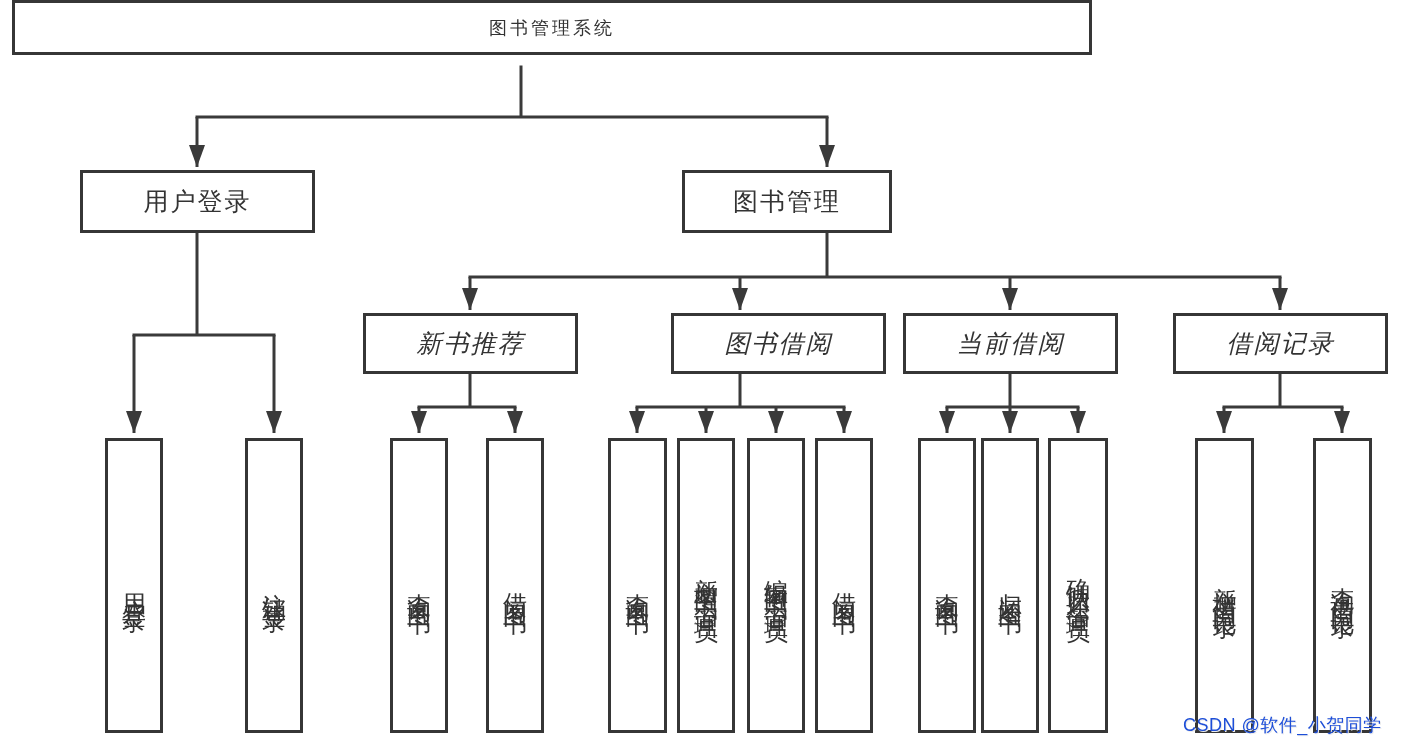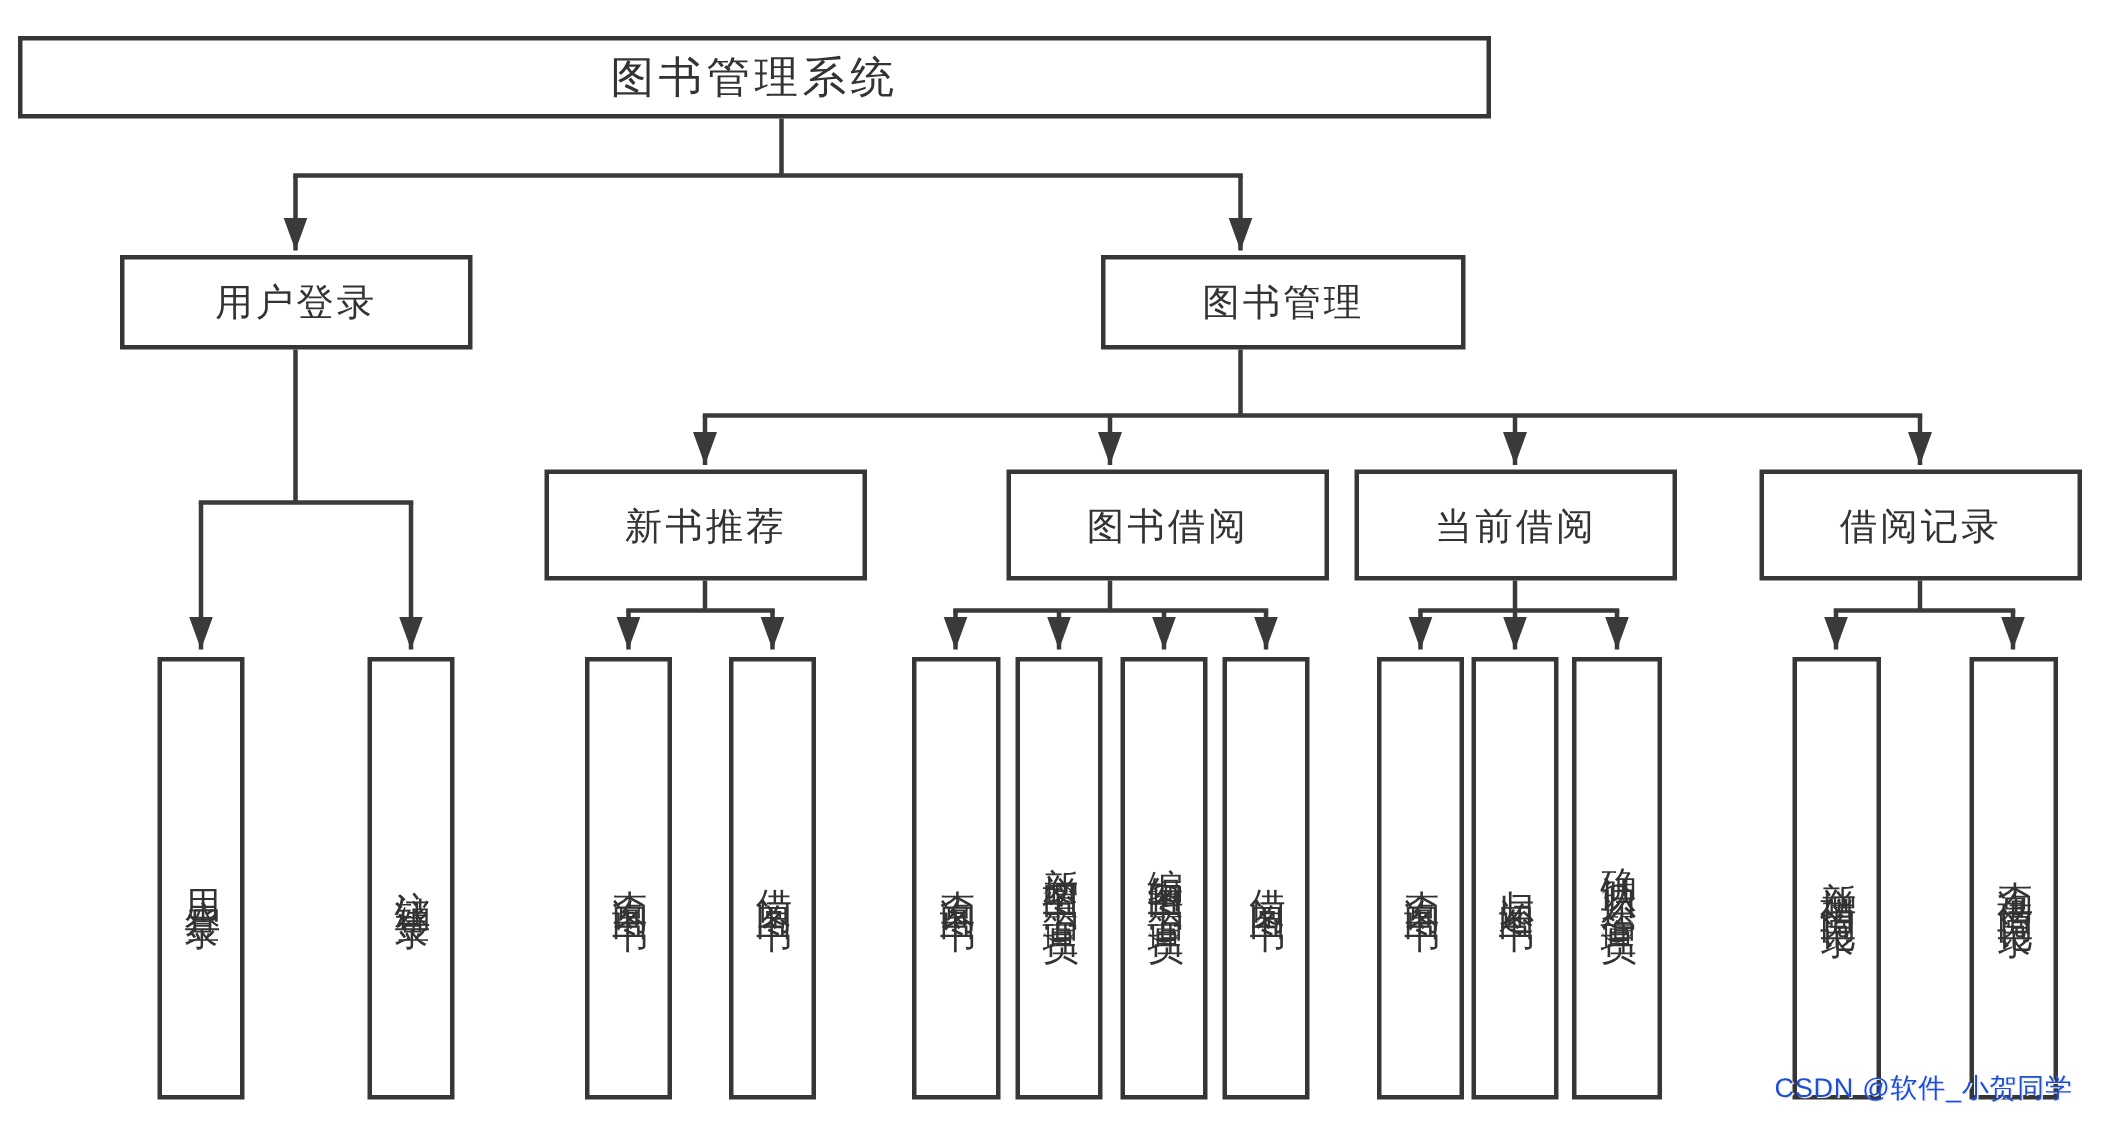--- a/index.html
+++ b/index.html
@@ -27,28 +27,28 @@
     position: absolute;
     box-sizing: border-box;
     border: 3px solid #363636;
     background: #ffffff;
     display: flex;
     align-items: center;
     justify-content: center;
     text-align: center;
   }
   .root-box {
-    left: 12px; top: 24px; width: 982px; height: 55px;
-    font-size: 29px; letter-spacing: 3px;
+    left: 12px; top: 0; width: 1080px; height: 55px;
+    font-size: 18px; letter-spacing: 3px;
   }
   .l2-box, .l3-box {
     font-size: 25px; letter-spacing: 2px;
   }
   .l2-box { top: 170px; height: 63px; }
-  .l3-box { top: 313px; height: 74px; }
+  .l3-box { top: 313px; height: 61px; font-style: italic; }
   .leaf {
     top: 438px; height: 295px;
     border-width: 3px;
   }
   .leaf .vtext {
     writing-mode: vertical-rl;
     text-orientation: mixed;
     font-size: 24px;
     letter-spacing: 6px;
     line-height: 1;
@@ -109,21 +109,21 @@
     </g>
   </svg>
 
   <div class="box root-box">
     <span>图书管理系统</span>
   </div>
 
   <div class="box l2-box" style="left:80px; width:235px;">
     <span>用户登录</span>
   </div>
-  <div class="box l2-box" style="left:734px; width:243px;">
+  <div class="box l2-box" style="left:682px; width:210px;">
     <span>图书管理</span>
   </div>
 
   <div class="box l3-box" style="left:363px; width:215px;">
     <span>新书推荐</span>
   </div>
   <div class="box l3-box" style="left:633px; width:215px;margin-left:38px;">
     <span>图书借阅</span>
   </div>
   <div class="box l3-box" style="left:903px; width:215px;text-align:right;">

